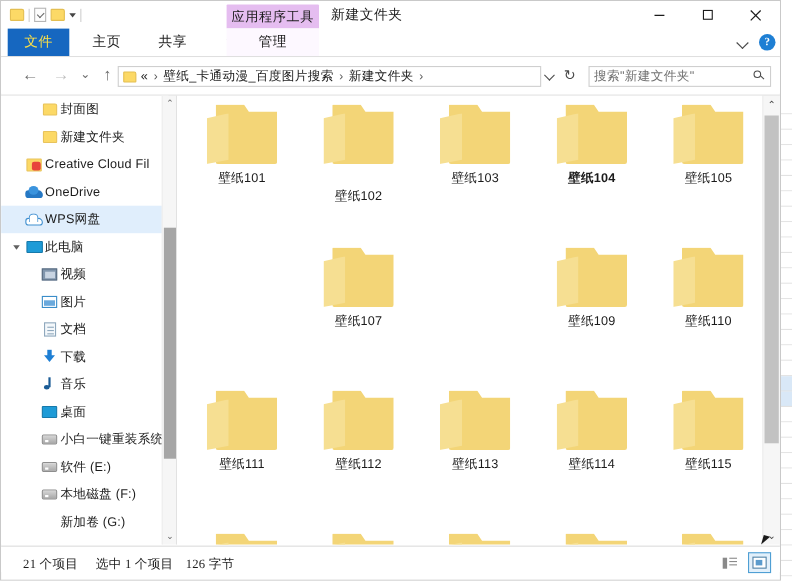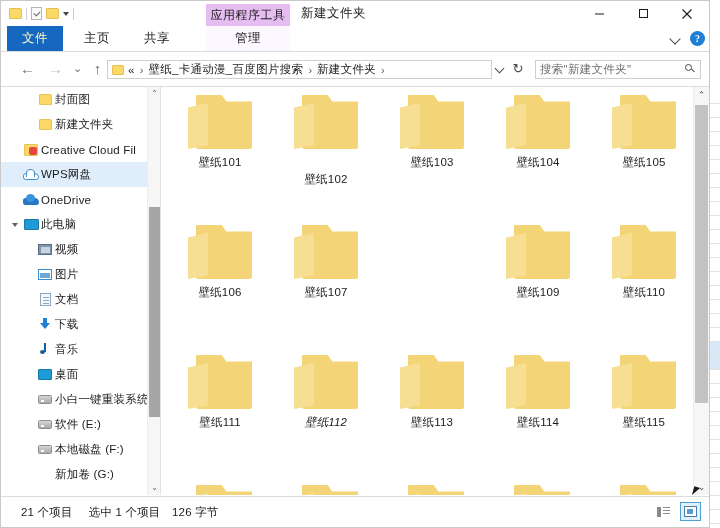--- a/index.html
+++ b/index.html
@@ -39,21 +39,21 @@
   .win-title{position:absolute;left:300px;top:4px;font-size:12.5px;color:#1b1b1b;letter-spacing:.5px;}
 
   .wbtns{position:absolute;right:0;top:0;display:flex;height:25px;}
   .wbtn{width:44px;height:25px;display:flex;align-items:center;justify-content:center;cursor:default;}
   .wbtn svg{display:block;}
 
   
   .tabstrip{position:absolute;left:0;top:25px;width:708px;height:25px;background:#ffffff;}
   .tab{position:absolute;top:0;height:25px;display:flex;align-items:center;justify-content:center;
        font-size:12.5px;color:#1c1c1c;letter-spacing:.5px;}
-  .tab.file{background:#1667c0;color:#fef9c3;}
+  .tab.file{background:#1667c0;color:#fde047;}
   .tab.mgr{background:#fdf8ff;}
   .ribbon-right{position:absolute;right:4px;top:25px;height:25px;display:flex;align-items:center;gap:9px;}
   .chev{width:11px;height:11px;position:relative;}
   .chev:after{content:"";position:absolute;left:1px;top:2px;width:7px;height:7px;
               border-right:1.4px solid #4a4a4a;border-bottom:1.4px solid #4a4a4a;transform:rotate(45deg);}
   .help{width:15px;height:15px;border-radius:50%;background:#1e7fd4;color:#fff;font-size:10px;
         font-weight:bold;display:flex;align-items:center;justify-content:center;font-family:"Liberation Serif",serif;}
   .ribbon-sep{position:absolute;left:0;top:50px;width:708px;height:1px;background:#dcdcdc;}
 
   
@@ -137,21 +137,21 @@
   .fold .front{position:absolute;left:0px;top:12px;width:20px;height:46px;background:#f6df92;
                clip-path:polygon(0 10%,100% 0,100% 92%,0 100%);}
   .tile .lbl{margin-top:7px;font-size:11.5px;color:#1b1b1b;letter-spacing:.2px;line-height:13px;}
 
   .c-scroll{position:absolute;left:692px;top:86px;width:15px;height:408px;background:#f6f6f6;border-left:1px solid #ededed;}
   .c-arrow{position:absolute;left:0;width:15px;height:16px;display:flex;align-items:center;justify-content:center;}
   .c-arrow .g{font-size:9px;color:#4a4a4a;line-height:1;}
   .c-thumb{position:absolute;left:1px;width:13px;background:#c2c2c2;}
 
   
-  .statusbar{position:absolute;left:0;top:495px;width:708px;height:24px;background:#ffffff;border-top:1px solid #dcdcdc;box-sizing:border-box;}
+  .statusbar{position:absolute;left:0;top:495px;width:708px;height:24px;background:#ffffff;border-top:1px solid #dcdcdc;box-sizing:border-box;font-family:Liberation Serif, serif;}
   .status-txt{position:absolute;left:20px;top:8px;font-size:11.5px;color:#1b1b1b;letter-spacing:.2px;display:flex;gap:16px;}
   .viewbtns{position:absolute;right:8px;top:5px;display:flex;gap:6px;align-items:center;}
   .vbtn{width:21px;height:19px;display:flex;align-items:center;justify-content:center;box-sizing:border-box;}
   .vbtn.active{border:1px solid #4f9fd4;background:#e2f0fb;}
   .vb-details{width:13px;height:10px;position:relative;}
   .vb-details:before{content:"";position:absolute;left:0;top:0;width:3.5px;height:10px;background:#8a8a8a;}
   .vb-details:after{content:"";position:absolute;left:6px;top:0.5px;width:7px;height:1.4px;background:#8a8a8a;
                     box-shadow:0 3px 0 #8a8a8a,0 6px 0 #8a8a8a;}
   .vb-large{width:13px;height:11px;border:1.4px solid #4c7fa6;box-sizing:border-box;position:relative;background:#fff;}
   .vb-large:after{content:"";position:absolute;left:1.5px;top:1.5px;width:6px;height:5px;background:#5b9bcd;}
@@ -311,33 +311,33 @@
           </span>
           <span class="nav-lbl">新建文件夹</span>
         </div>
         <div class="nav-item">
           <span class="nav-ind" style="margin-left: 8px;"></span>
           <span class="nav-ic">
             <span class="ic-cc"></span>
           </span>
           <span class="nav-lbl">Creative Cloud Fil</span>
         </div>
+        <div class="nav-item">
+          <span class="nav-ind" style="margin-left: 8px;"></span>
+          <span class="nav-ic">
+            <span class="ic-onedrive"></span>
+          </span>
+          <span class="nav-lbl">OneDrive</span>
+        </div>
         <div class="nav-item sel">
           <span class="nav-ind" style="margin-left: 8px;"></span>
           <span class="nav-ic">
             <span class="ic-wps"></span>
           </span>
           <span class="nav-lbl">WPS网盘</span>
-        </div>
-        <div class="nav-item">
-          <span class="nav-ind" style="margin-left: 8px;"></span>
-          <span class="nav-ic">
-            <span class="ic-onedrive"></span>
-          </span>
-          <span class="nav-lbl">OneDrive</span>
         </div>
         <div class="nav-item">
           <span class="nav-ind" style="margin-left: 8px;">
             <span class="cv open"></span>
           </span>
           <span class="nav-ic">
             <span class="ic-pc"></span>
           </span>
           <span class="nav-lbl">此电脑</span>
         </div>
@@ -438,41 +438,34 @@
             </div>
             <div class="lbl">壁纸102</div>
           </div>
           <div class="tile" style="left: 218px; top: -2px;">
             <div class="fold">
               <span class="back"></span>
               <span class="front"></span>
             </div>
             <div class="lbl">壁纸103</div>
           </div>
-          <div class="tile" style="left: 324px; top: -2px;">
+          <div class="tile" style="left: 324px; top: -2px; font-weight: bold;">
             <div class="fold">
               <span class="back"></span>
               <span class="front"></span>
             </div>
             <div class="lbl">壁纸104</div>
           </div>
           <div class="tile" style="left: 430px; top: -2px;">
             <div class="fold">
               <span class="back"></span>
               <span class="front"></span>
             </div>
             <div class="lbl">壁纸105</div>
           </div>
-          <div class="tile" style="left: 6px; top: 128px;">
-            <div class="fold">
-              <span class="back"></span>
-              <span class="front"></span>
-            </div>
-            <div class="lbl">壁纸106</div>
-          </div>
           <div class="tile" style="left: 112px; top: 128px;">
             <div class="fold">
               <span class="back"></span>
               <span class="front"></span>
             </div>
             <div class="lbl">壁纸107</div>
           </div>
           <div class="tile" style="left: 324px; top: 128px;">
             <div class="fold">
               <span class="back"></span>
@@ -487,21 +480,21 @@
             </div>
             <div class="lbl">壁纸110</div>
           </div>
           <div class="tile" style="left: 6px; top: 258px;">
             <div class="fold">
               <span class="back"></span>
               <span class="front"></span>
             </div>
             <div class="lbl">壁纸111</div>
           </div>
-          <div class="tile" style="left: 112px; top: 258px; font-style: italic;">
+          <div class="tile" style="left: 112px; top: 258px;">
             <div class="fold">
               <span class="back"></span>
               <span class="front"></span>
             </div>
             <div class="lbl">壁纸112</div>
           </div>
           <div class="tile" style="left: 218px; top: 258px;">
             <div class="fold">
               <span class="back"></span>
               <span class="front"></span>

